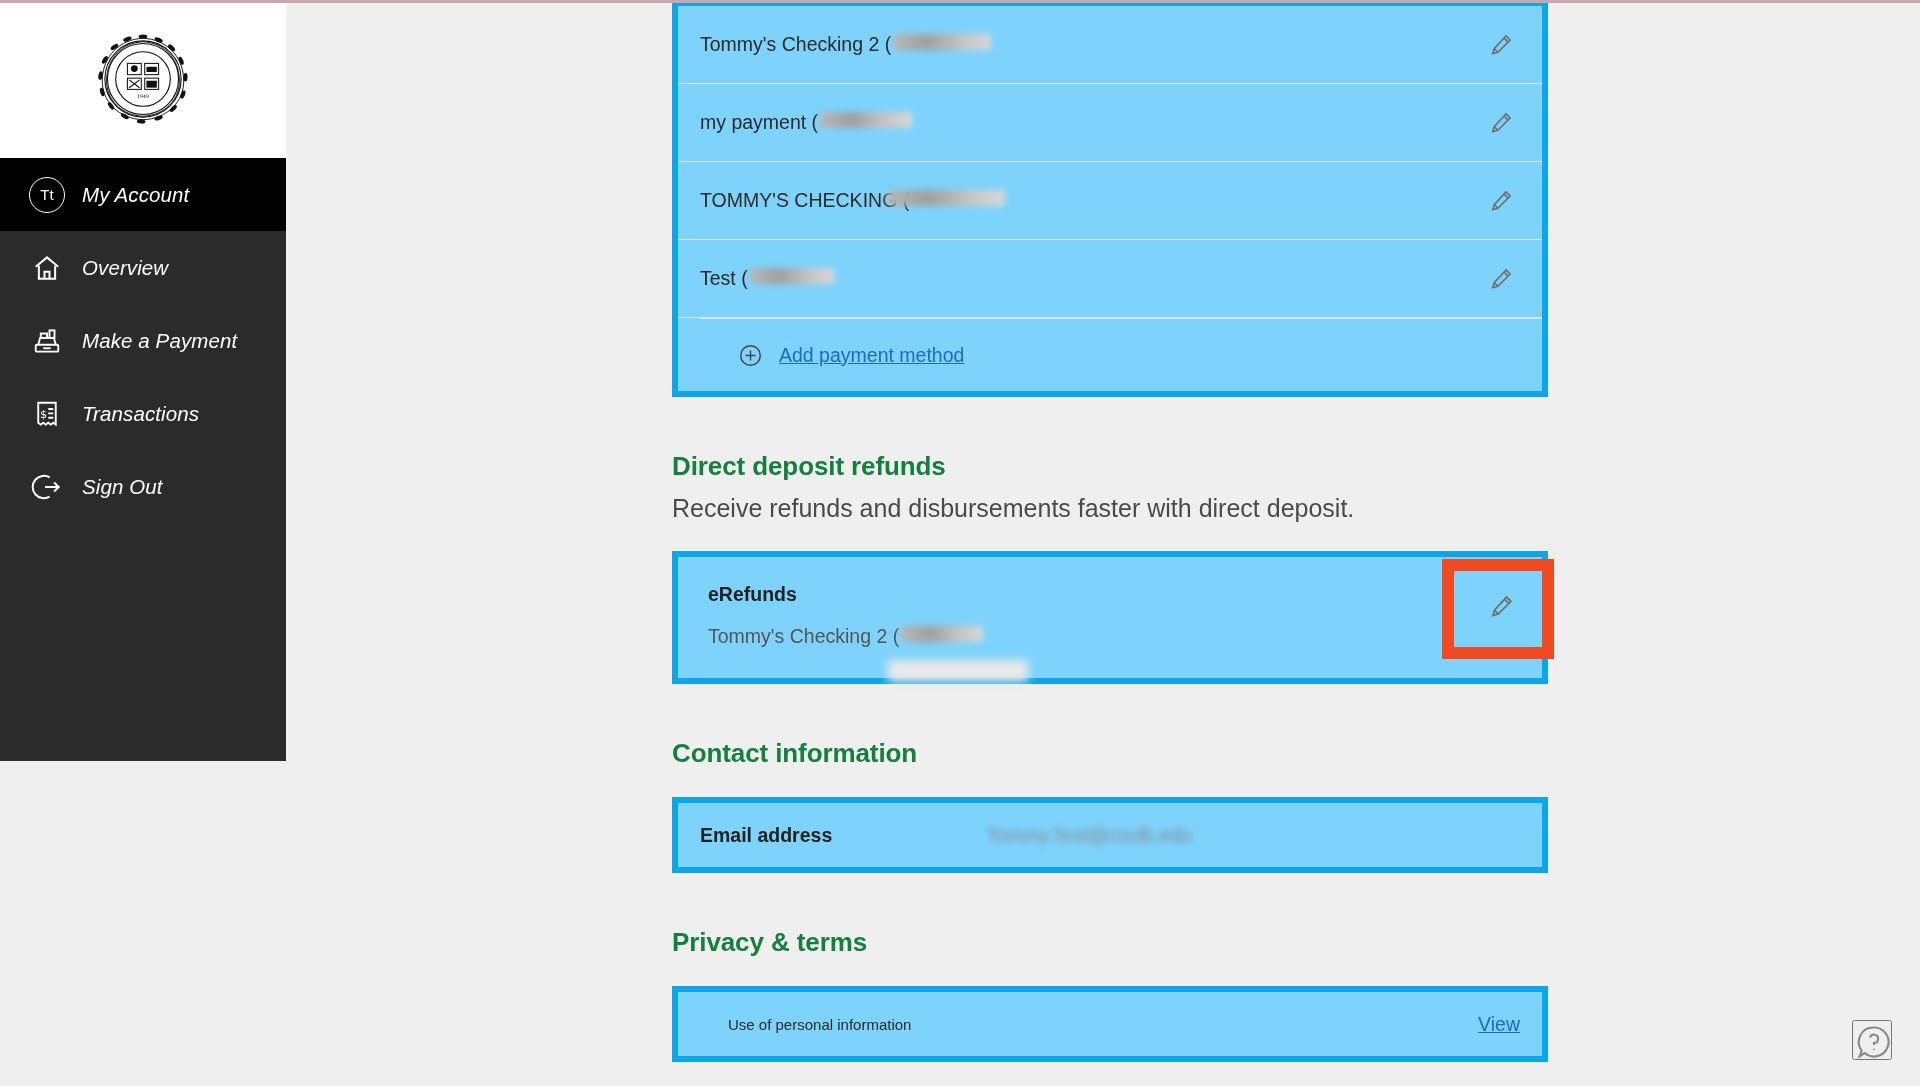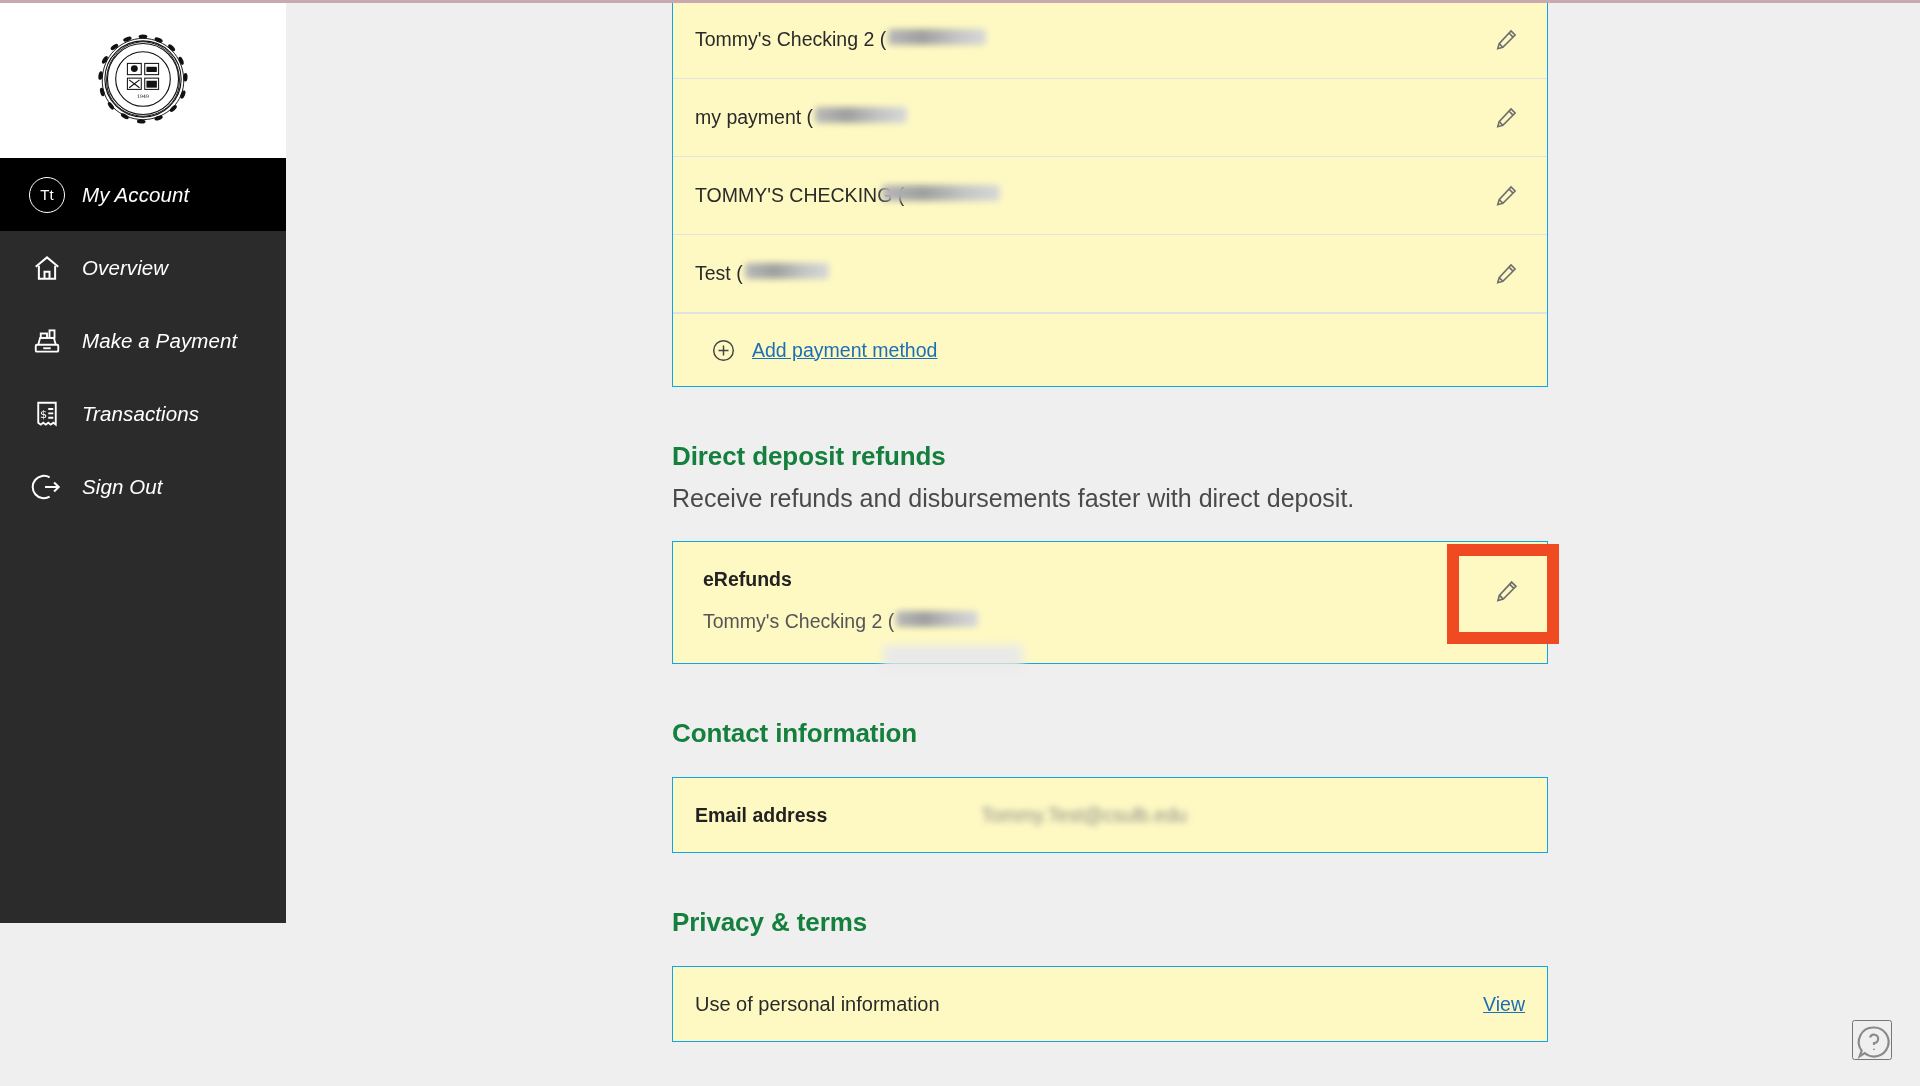--- a/index.html
+++ b/index.html
@@ -21,21 +21,21 @@
     top: 0; left: 0;
     width: 1920px;
     height: 3px;
     background: #c9a8b0;
     z-index: 30;
   }
 
   
   .sidebar {
     width: 286px;
-    height: 923px;
+    height: 761px;
     background: #2b2b2b;
     flex: 0 0 286px;
     position: relative;
     z-index: 20;
   }
   .logo-panel {
     height: 158px;
     background: #ffffff;
     display: flex;
     align-items: center;
@@ -82,22 +82,22 @@
     overflow: hidden;
   }
   .content {
     position: absolute;
     left: 386px;
     top: 0;
     width: 876px;
   }
 
   .card {
-    background: #fef9c3;
-    border: 1px solid #0ea5e9;
+    background: #7dd3fc;
+    border: 6px solid #0ea5e9;
   }
   .pm-row {
     height: 78px;
     display: flex;
     align-items: center;
     justify-content: space-between;
     padding: 0 22px 0 22px;
     border-bottom: 1px solid #e2e2e2;
   }
   .pm-row:last-child { border-bottom: none; }
@@ -124,20 +124,21 @@
     cursor: pointer;
     background: none; border: none;
   }
 
   .add-row {
     height: 73px;
     display: flex;
     align-items: center;
     padding-left: 38px;
     border-top: 1px solid #e2e2e2;
+    margin-left: 22px;
   }
   .plus-icon { margin-right: 16px; display:flex; }
   .link {
     color: #1a6fb5;
     text-decoration: underline;
     font-size: 19.5px;
     cursor: pointer;
   }
 
   .sec-title {
@@ -213,21 +214,21 @@
     filter: blur(3px);
   }
 
   .terms-card {
     height: 76px;
     display: flex;
     align-items: center;
     justify-content: space-between;
     padding: 0 22px;
   }
-  .terms-label { font-size: 20px; color: #2a2a2a; }
+  .terms-label { font-size: 15px; color: #2a2a2a; margin-left: 28px; }
 
   .help-fab {
     position: absolute;
     right: 28px;
     bottom: 26px;
     width: 40px; height: 40px;
     cursor: pointer;
   }
 
   .mt-54 { margin-top: 54px; }

